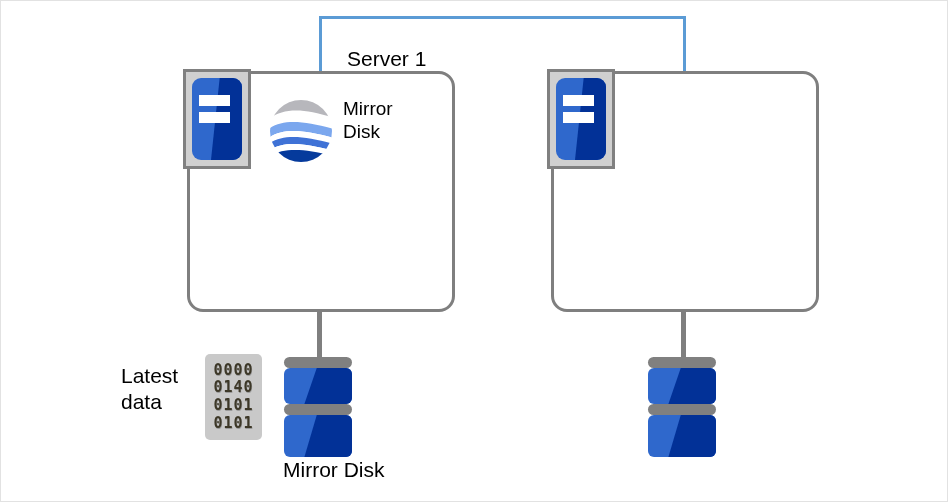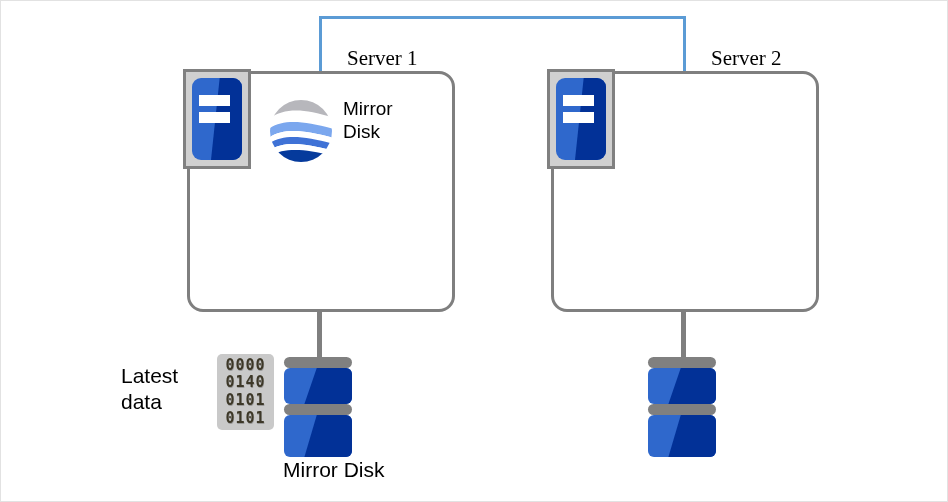--- a/index.html
+++ b/index.html
@@ -73,21 +73,21 @@
   
   .swirl-icon { position: absolute; }
 
   
   .label {
     position: absolute;
     color: #000000;
     white-space: pre;
     line-height: 1.22;
   }
-  .label.server-name { font-size: 21px; font-family: Liberation Serif, serif; }
+  .label.server-name { font-size: 21px; }
   .label.resource-name { font-size: 19px; }
   .label.latest-data { font-size: 21px; text-align: left; }
   .label.disk-name { font-size: 21px; }
 
   
   .disk { position: absolute; }
   .disk-stem {
     position: absolute;
     background: #7f7f7f;
     width: 5px;
@@ -178,39 +178,38 @@
         <path d="M-4 55 C 10 41, 34 43, 68 53 L 68 58 C 34 49, 12 48, -4 60 Z" fill="#ffffff"></path>
         <path d="M-4 60 C 12 48, 34 49, 68 58 L 68 70 L -4 70 Z" fill="#053a9c"></path>
       </g>
     </svg>
   </div>
 
   <div class="label resource-name" style="left:342px; top:96px;"><span>Mirror</span><br><span>Disk</span><br></div>
 
   <div class="server-box" style="left:550px; top:70px; width:268px; height:241px;"></div>
 
-  <div class="label server-name" style="left:710px; top:45px;">Server 2</div>
 
   <div class="server-icon" style="left:546px; top:68px; width:68px; height:100px;">
     <div class="server-icon-body">
       <div class="server-led top"></div>
       <div class="server-led bottom"></div>
     </div>
   </div>
 
   <div class="disk-stem" style="left:316px; top:311px; height:47px;"></div>
 
   <div class="disk" style="left:283px; top:356px; width:68px; height:100px;">
     <div class="disk-plate" style="top:0px;"></div>
     <div class="disk-body" style="top:11px; height:36px;"></div>
     <div class="disk-plate" style="top:47px;"></div>
     <div class="disk-body" style="top:58px; height:42px;"></div>
   </div>
 
-  <div class="binary-chip" style="left:216px; top:353px; width:57px; height:76px;">
+  <div class="binary-chip" style="left:204px; top:353px; width:57px; height:86px;">
     <div class="binary-row">0000</div>
     <div class="binary-row">0140</div>
     <div class="binary-row">0101</div>
     <div class="binary-row">0101</div>
   </div>
 
   <div class="label latest-data" style="left:120px; top:362px; width:88px;"><span>Latest</span><br><span>data</span></div>
 
   <div class="label disk-name" style="left:265px; top:456px;margin-left:17px;">Mirror Disk</div>
 

